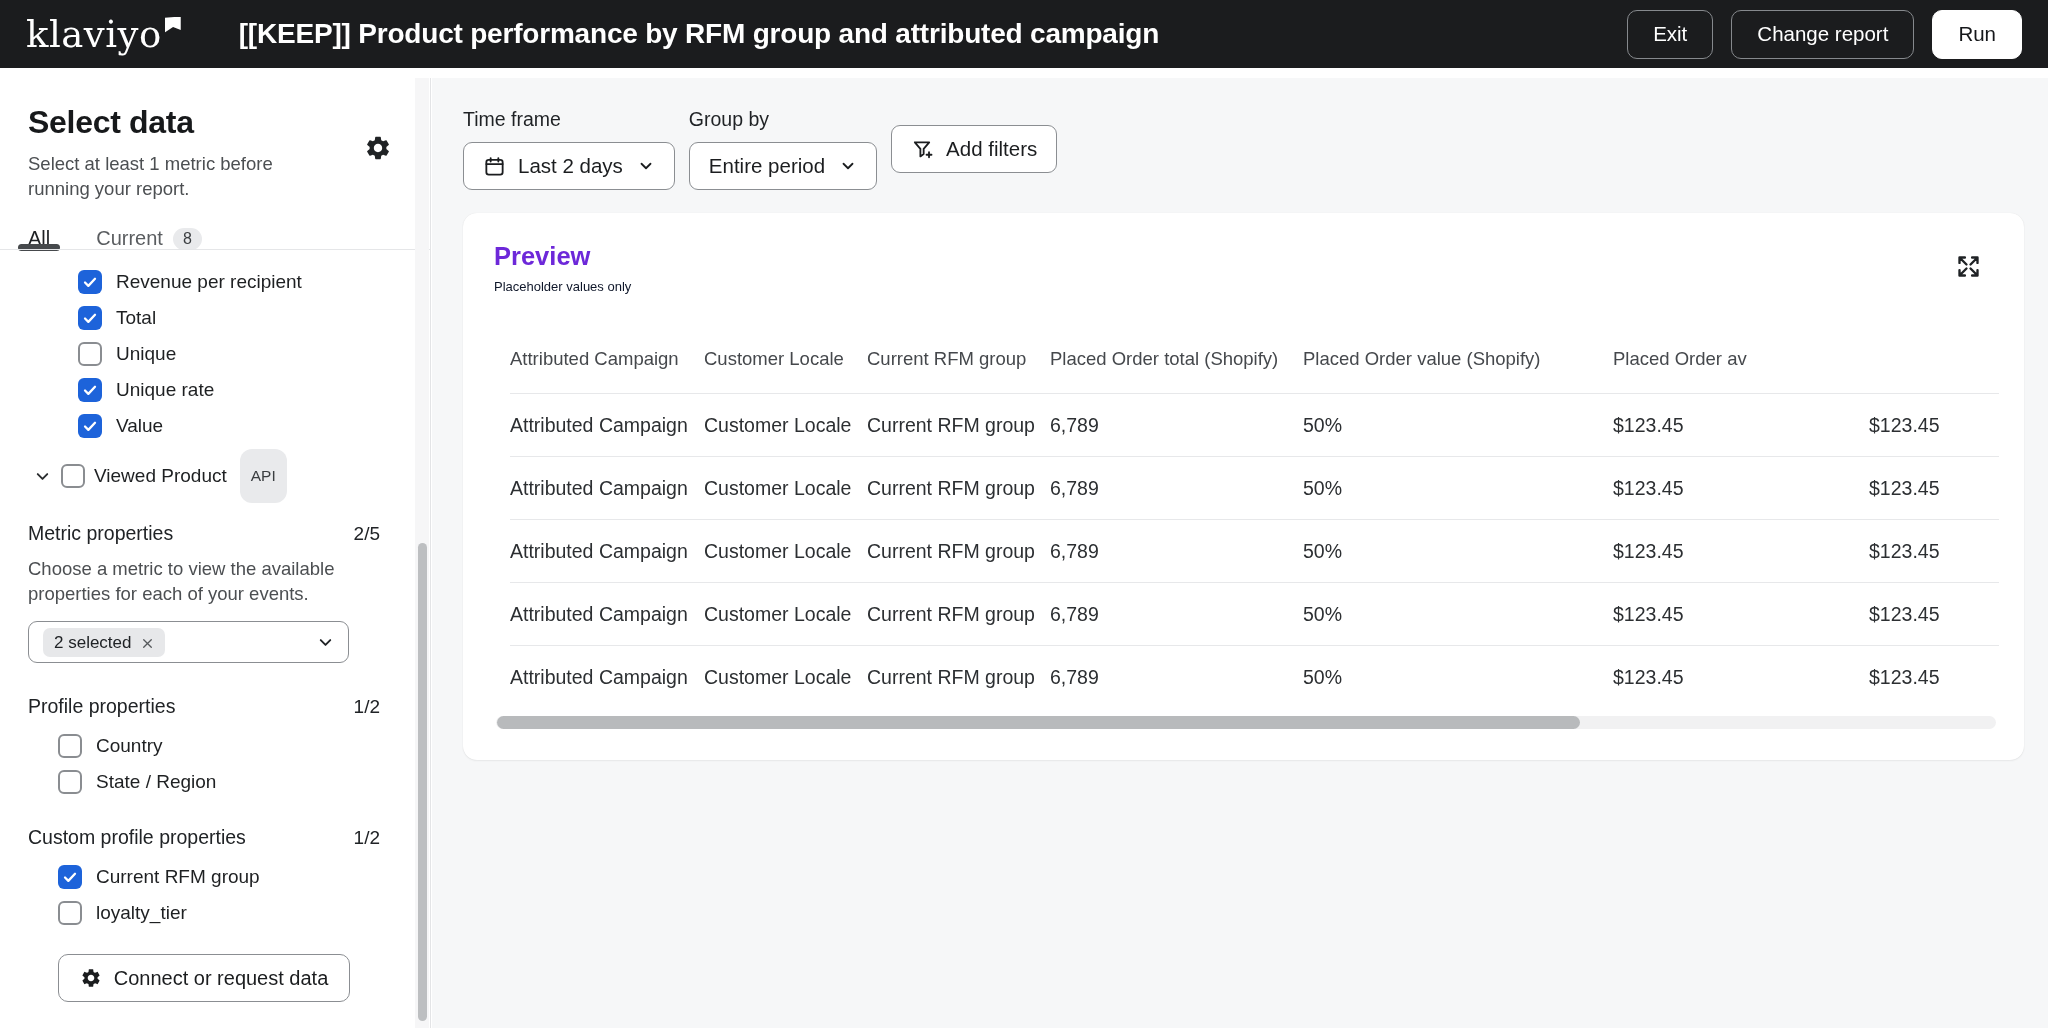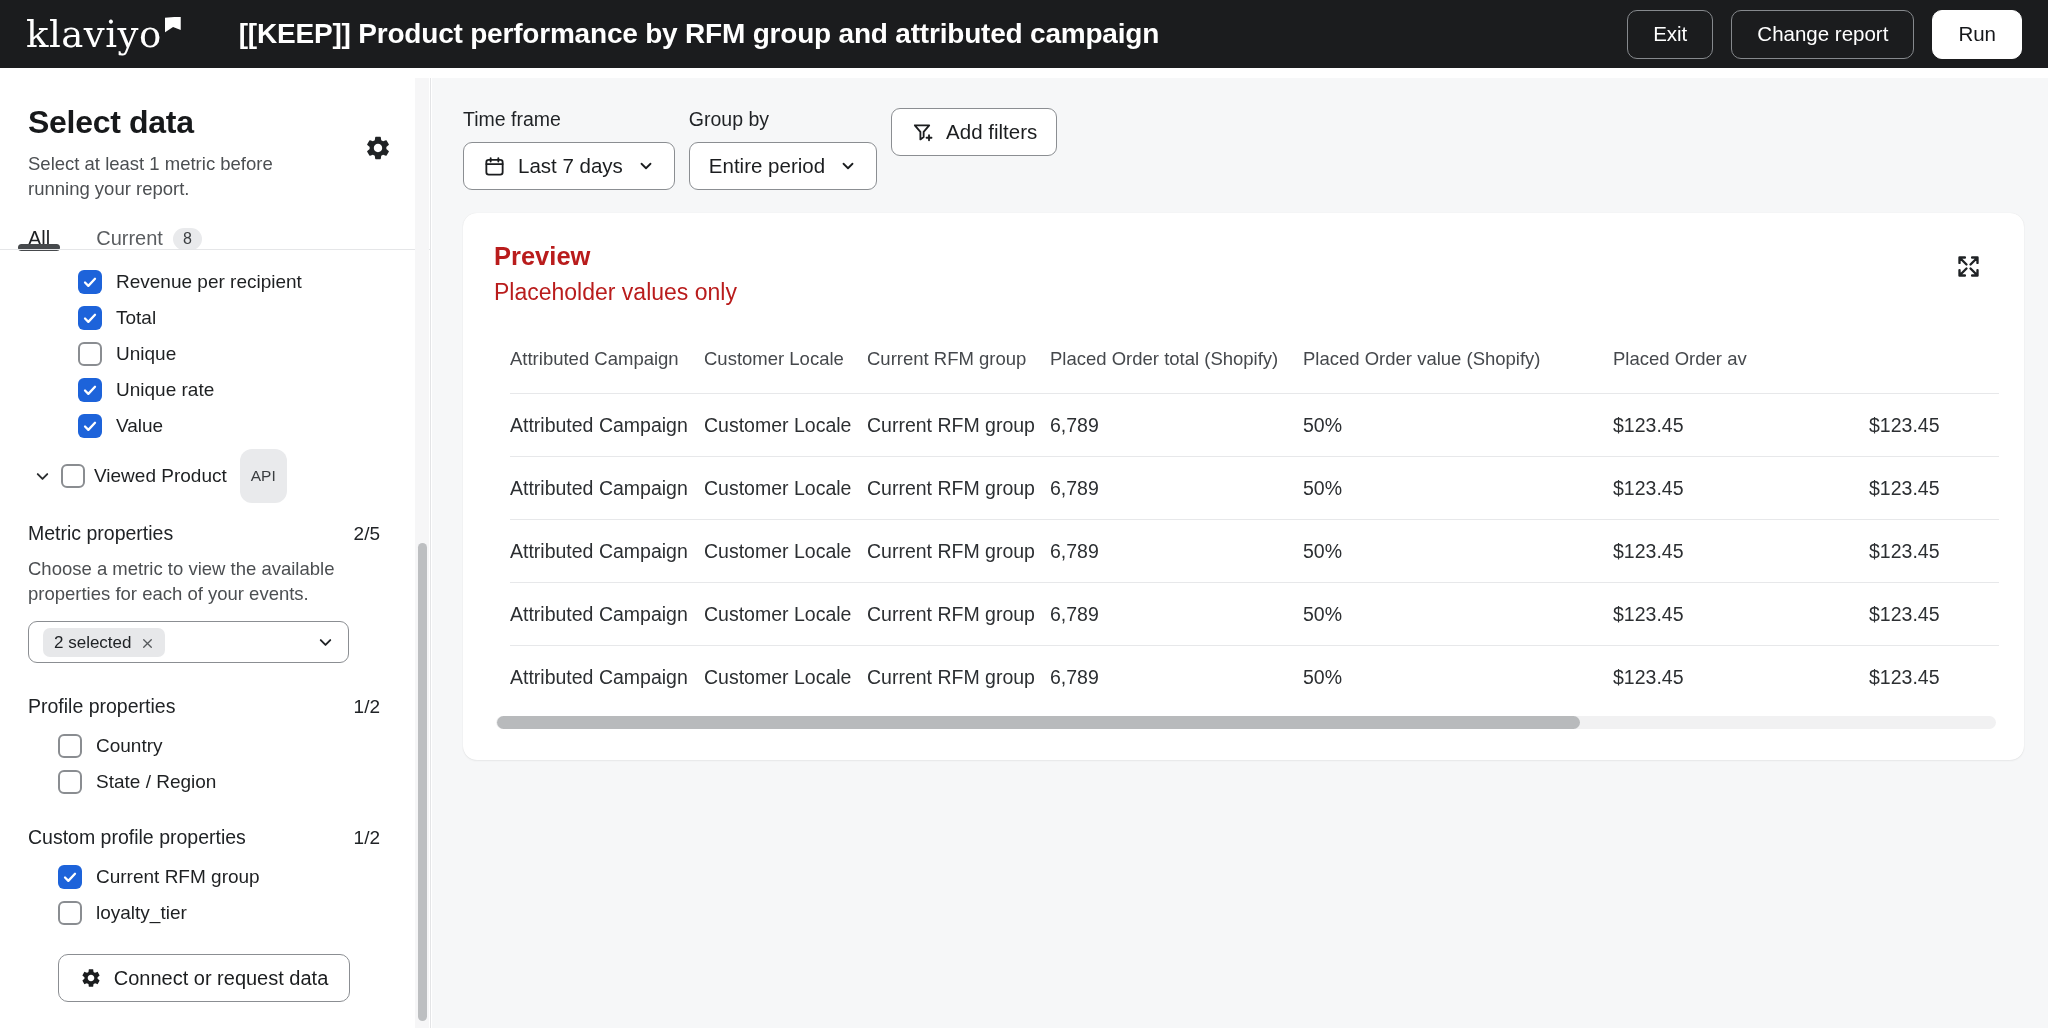--- a/index.html
+++ b/index.html
@@ -78,38 +78,38 @@
     display:flex; align-items:center; justify-content:center; gap:12px;
     font-size:20px; color:#1b1d1f; font-family:inherit;
   }
   .connect-btn svg { width:22px; height:22px; }
 
   .sb-scroll-track { position:absolute; top:0; bottom:0; right:1px; width:14px; background:#f6f6f7; }
   .sb-scroll-thumb { position:absolute; top:465px; right:3.5px; width:9px; height:478px; border-radius:5px; background:#bdbfc1; }
 
   
   .main { position:absolute; left:432px; top:78px; right:0; bottom:0; background:#f6f7f8; }
-  .controls { display:flex; align-items:flex-start; gap:14px; margin:30px 0 0 31px; }
+  .controls { display:flex; align-items:center; gap:14px; margin:30px 0 0 31px; }
   .control-label { display:block; font-size:19.5px; color:#1f2225; margin-bottom:11px; }
   .ctl-btn {
     display:inline-flex; align-items:center; gap:12px; height:48px; padding:0 19px;
     background:#fff; border:1px solid #8b8e92; border-radius:9px; cursor:pointer;
     font-size:20.5px; color:#1b1d1f; font-family:inherit; white-space:nowrap;
   }
   .ctl-btn svg.lead { width:23px; height:23px; }
   .ctl-btn svg.chev { width:18px; height:18px; margin-left:2px; }
 
   
   .card {
     position:absolute; left:31px; top:135px; width:1561px; height:547px;
     background:#fff; border-radius:14px;
     box-shadow:0 1px 2px rgba(20,21,22,.06), 0 0 1px rgba(20,21,22,.10);
   }
-  .card-title { position:absolute; left:31px; top:29px; font-size:25.5px; font-weight:700; color:#b91c1c; }
-  .card-sub { position:absolute; left:31px; top:66px; font-size:23px; color:#b91c1c; }
+  .card-title { position:absolute; left:31px; top:29px; font-size:25.5px; font-weight:700; color:#6d28d9; }
+  .card-sub { position:absolute; left:31px; top:66px; font-size:13px; color:#0f172a; }
   .expand-btn { position:absolute; top:40px; right:42px; width:27px; height:27px; color:#1f2225; cursor:pointer; }
 
   .table { position:absolute; left:47px; right:25px; top:135px; }
   .t-row { display:grid; grid-template-columns:194px 163px 183px 253px 310px 256px minmax(0,1fr); }
   .t-row.head { height:45px; }
   .th { font-size:18.5px; color:#45484c; white-space:nowrap; overflow:hidden; }
   .t-row.body { height:63px; align-items:center; border-top:1px solid #e7e8ea; }
   .td { font-size:19.5px; color:#2c2f32; white-space:nowrap; overflow:hidden; }
 
   .hscroll { position:absolute; left:33px; right:28px; top:503px; height:13px; background:#f1f1f2; border-radius:7px; }
@@ -275,21 +275,21 @@
 
   <main class="main">
     <div class="controls">
       <div>
         <span class="control-label">Time frame</span>
         <button class="ctl-btn">
           <svg class="lead" viewBox="0 0 24 24" fill="none" stroke="currentColor" stroke-width="1.9" stroke-linecap="round">
               <rect x="3.5" y="5" width="17" height="15.5" rx="2.5"></rect>
               <path d="M8 3.2v3.6M16 3.2v3.6M3.5 9.5h17"></path>
             </svg>
-          <span>Last 7 days</span>
+          <span>Last 2 days</span>
           <svg class="chev" viewBox="0 0 24 24" fill="none" stroke="currentColor" stroke-width="2.4" stroke-linecap="round" stroke-linejoin="round">
               <path d="M6 9l6 6 6-6"></path>
             </svg>
         </button>
       </div>
       <div>
         <span class="control-label">Group by</span>
         <button class="ctl-btn">
           <span>Entire period</span>
           <svg class="chev" viewBox="0 0 24 24" fill="none" stroke="currentColor" stroke-width="2.4" stroke-linecap="round" stroke-linejoin="round">

